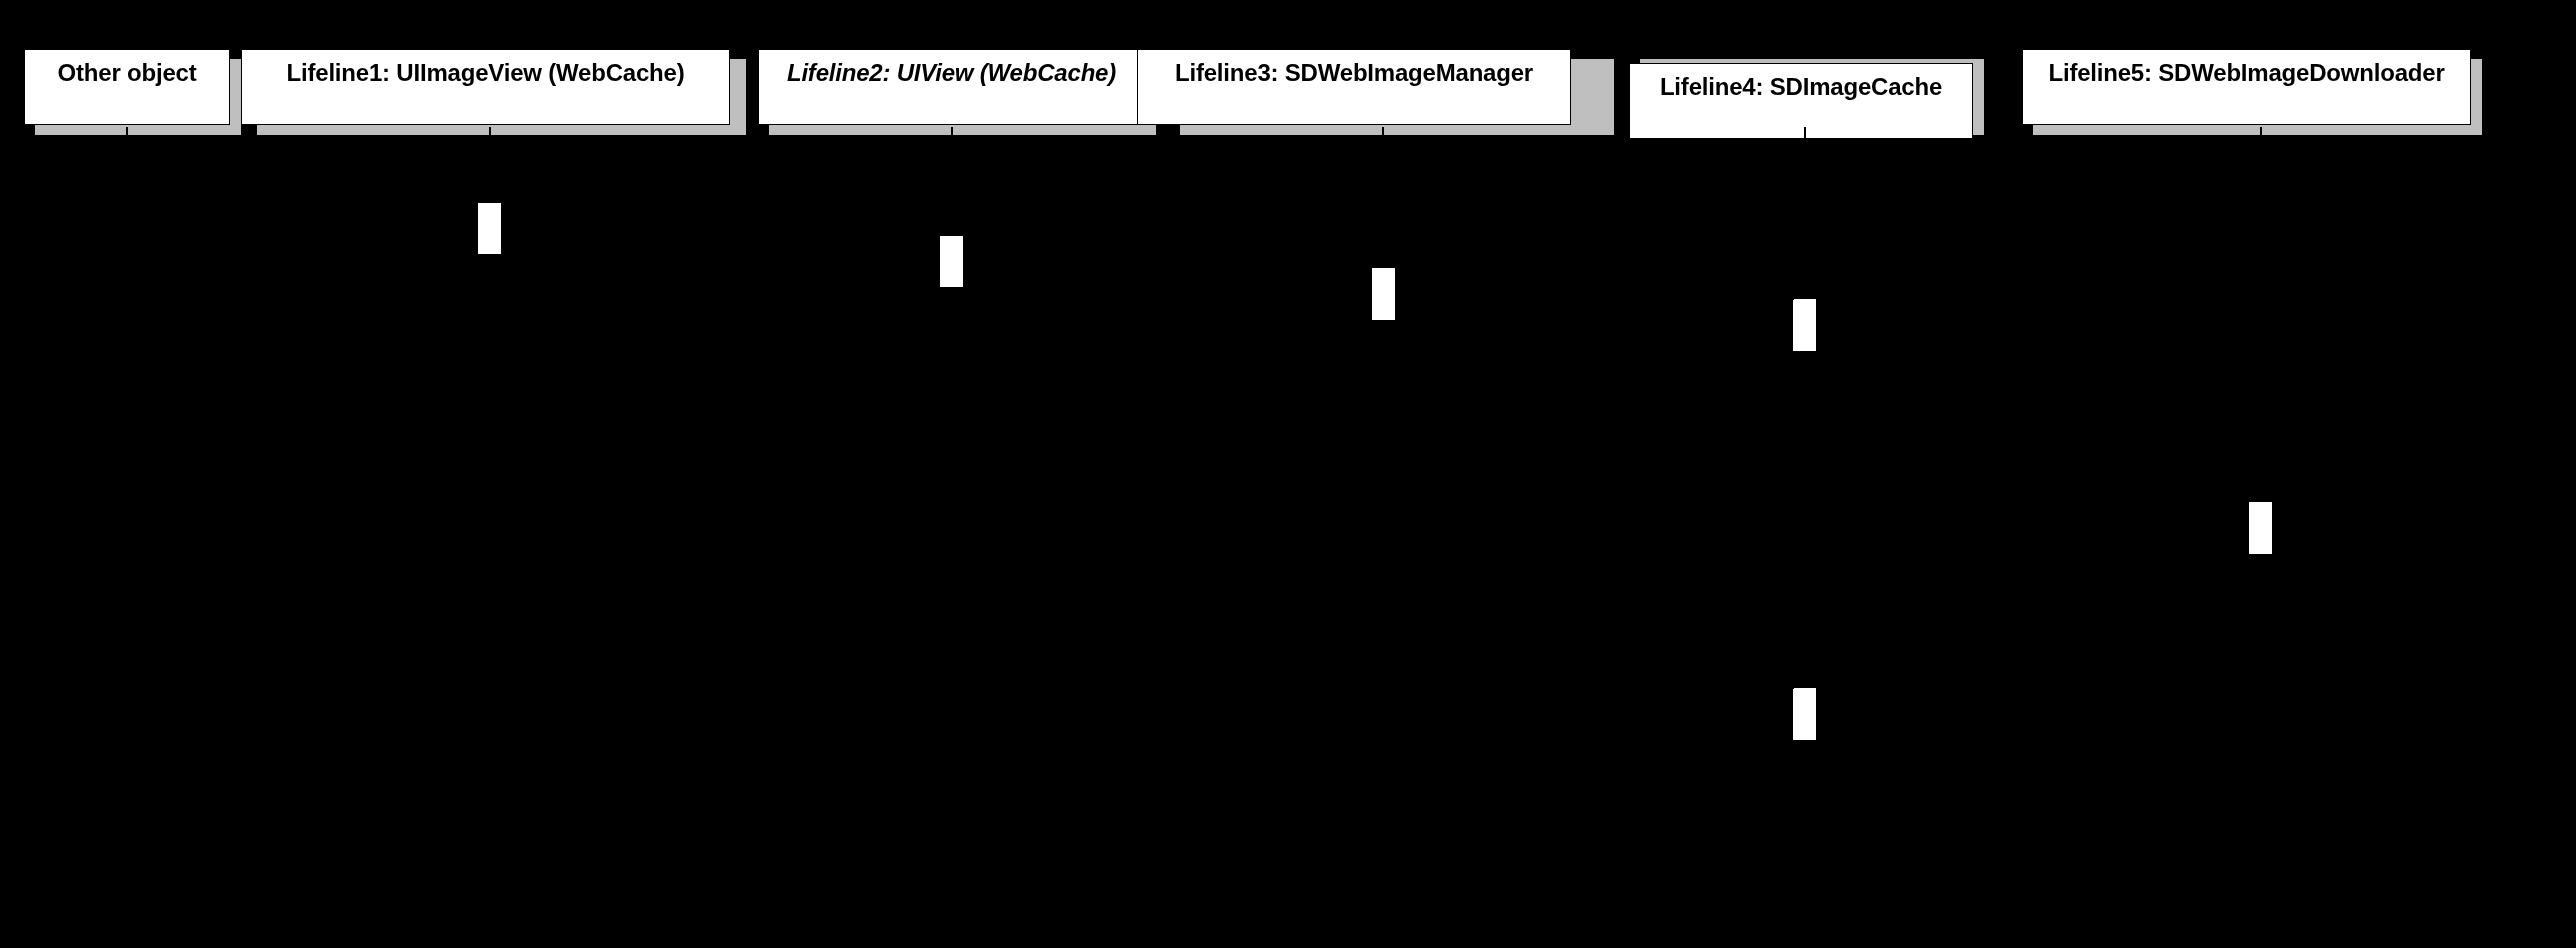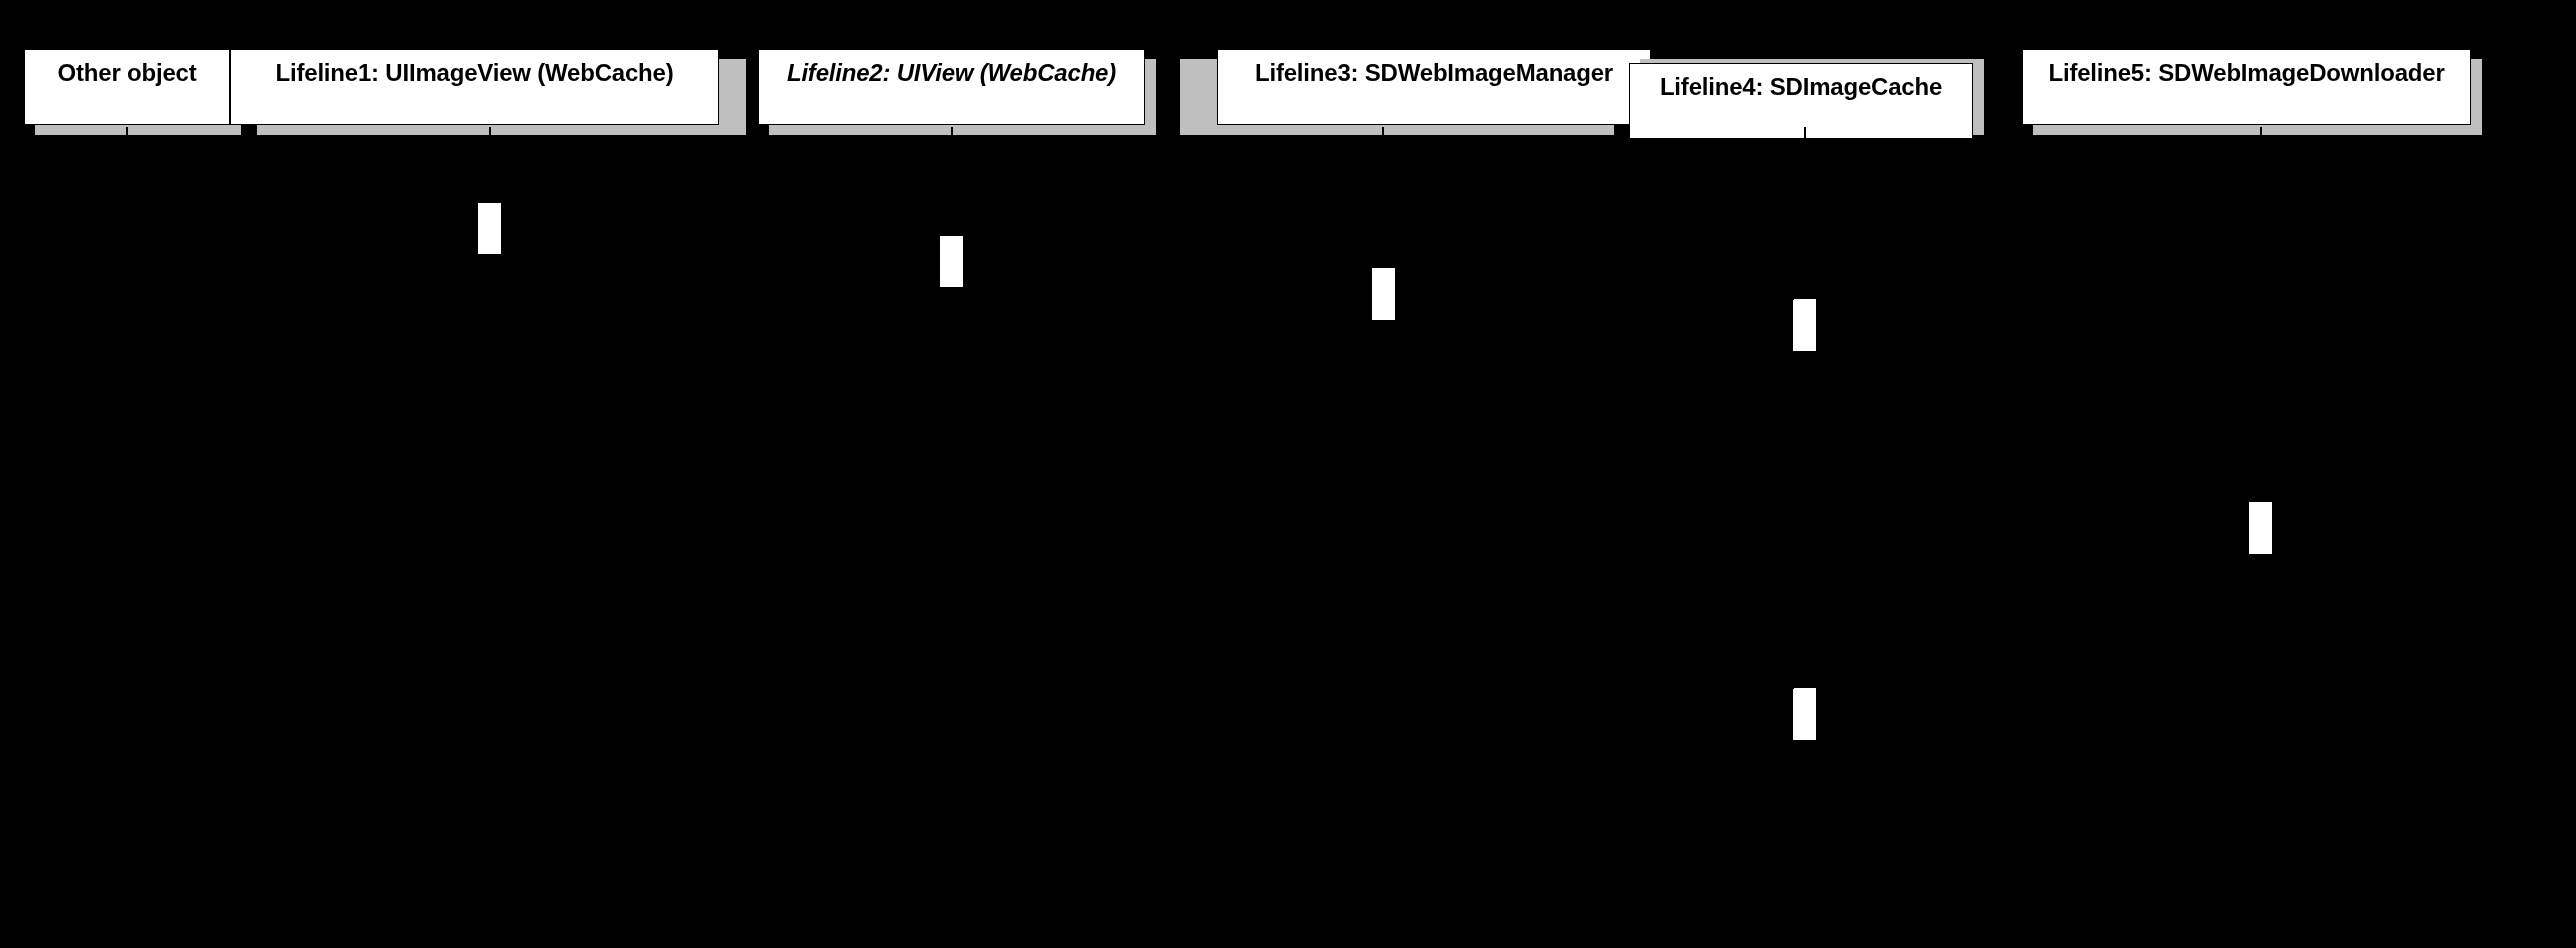--- a/index.html
+++ b/index.html
@@ -115,41 +115,41 @@
     <div class="lifeline-head-shadow" style="left:35px; top:59px; width:206px; height:76px;"></div>
     <div class="lifeline-head" style="left:24px; top:49px; width:206px; height:76px;">
       <span class="lifeline-head-label">Other object</span>
     </div>
     <div class="lifeline-tick" style="left:126px; top:127px;"></div>
     <div class="lifeline-stem" style="left:126px; top:136px; height:797px;"></div>
   </div>
 
   <div class="lifeline">
     <div class="lifeline-head-shadow" style="left:257px; top:59px; width:489px; height:76px;"></div>
-    <div class="lifeline-head" style="left:230px; top:49px; width:489px; height:76px;">
+    <div class="lifeline-head" style="left:241px; top:49px; width:489px; height:76px;">
       <span class="lifeline-head-label">Lifeline1: UIImageView (WebCache)</span>
     </div>
     <div class="lifeline-tick" style="left:489px; top:127px;"></div>
     <div class="lifeline-stem" style="left:489px; top:136px; height:797px;"></div>
     <div class="activation" style="left:478px; top:203px; width:23px; height:51px;"></div>
   </div>
 
   <div class="lifeline">
     <div class="lifeline-head-shadow" style="left:769px; top:59px; width:387px; height:76px;"></div>
     <div class="lifeline-head" style="left:758px; top:49px; width:387px; height:76px;font-style:italic;">
       <span class="lifeline-head-label">Lifeline2: UIView (WebCache)</span>
     </div>
     <div class="lifeline-tick" style="left:951px; top:127px;"></div>
     <div class="lifeline-stem" style="left:951px; top:136px; height:797px;"></div>
     <div class="activation" style="left:940px; top:236px; width:23px; height:51px;"></div>
   </div>
 
   <div class="lifeline">
     <div class="lifeline-head-shadow" style="left:1180px; top:59px; width:434px; height:76px;"></div>
-    <div class="lifeline-head" style="left:1217px; top:49px; width:434px; height:76px;">
+    <div class="lifeline-head" style="left:1137px; top:49px; width:434px; height:76px;">
       <span class="lifeline-head-label">Lifeline3: SDWebImageManager</span>
     </div>
     <div class="lifeline-tick" style="left:1382px; top:127px;"></div>
     <div class="lifeline-stem" style="left:1382px; top:136px; height:797px;"></div>
     <div class="activation" style="left:1372px; top:268px; width:23px; height:52px;"></div>
   </div>
 
   <div class="lifeline">
     <div class="lifeline-head-shadow" style="left:1640px; top:59px; width:344px; height:76px;"></div>
     <div class="lifeline-head" style="left:1629px; top:63px; width:344px; height:76px;">

